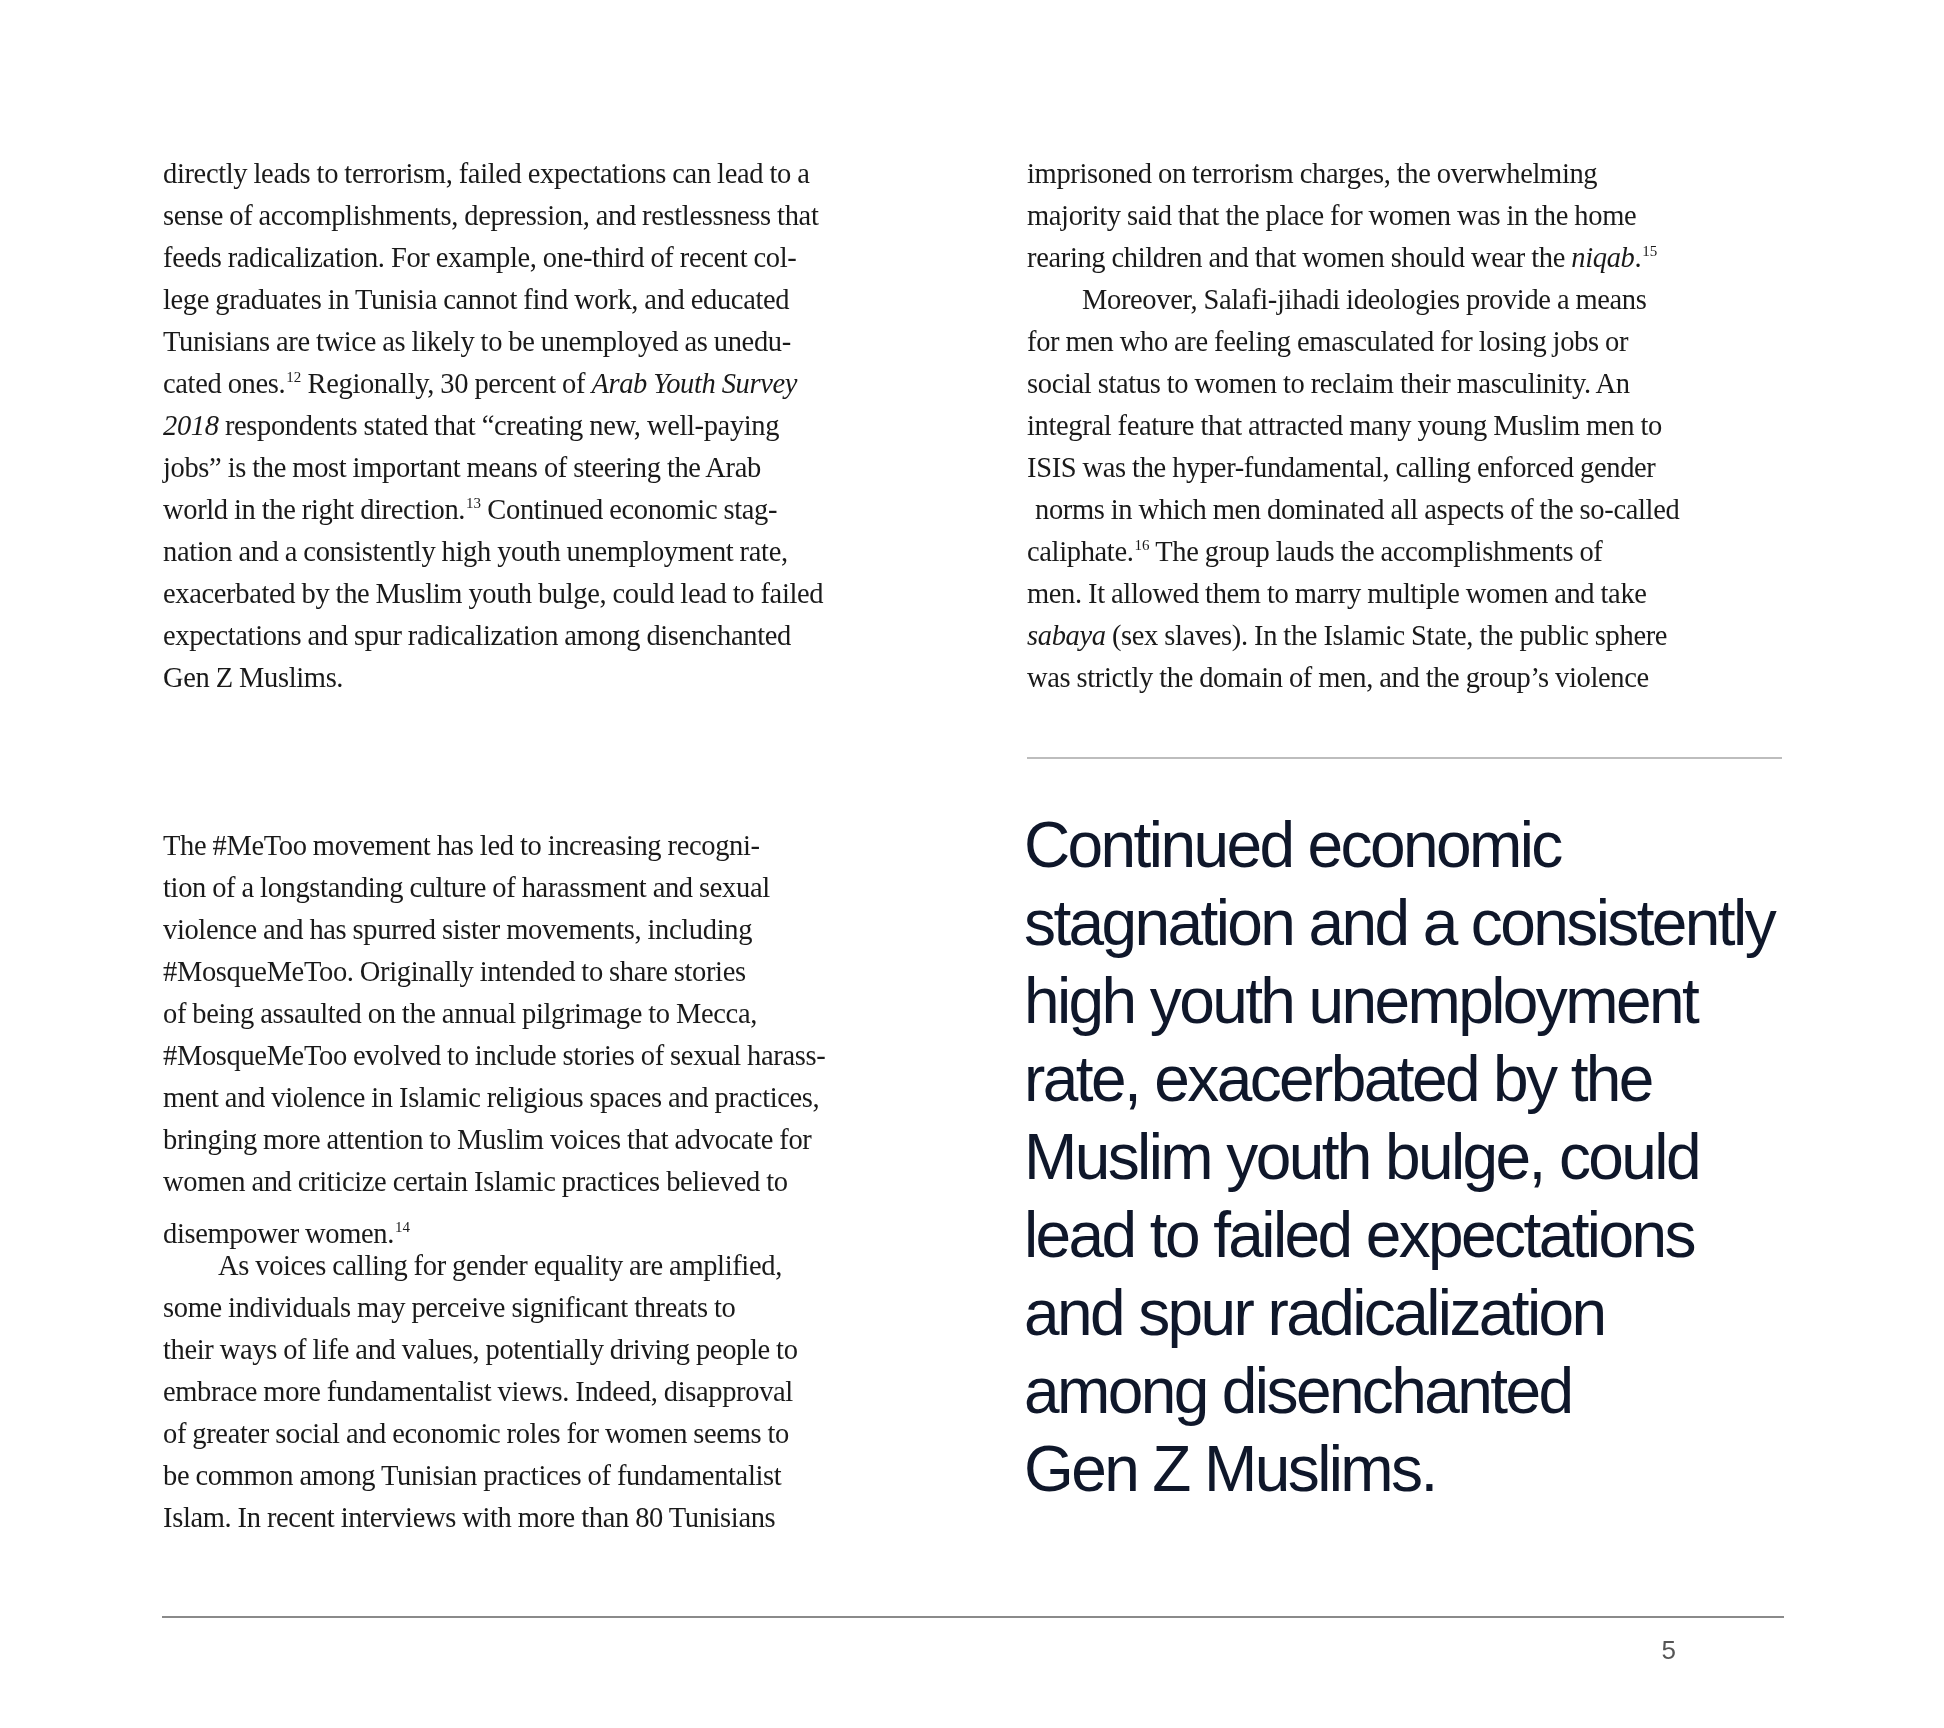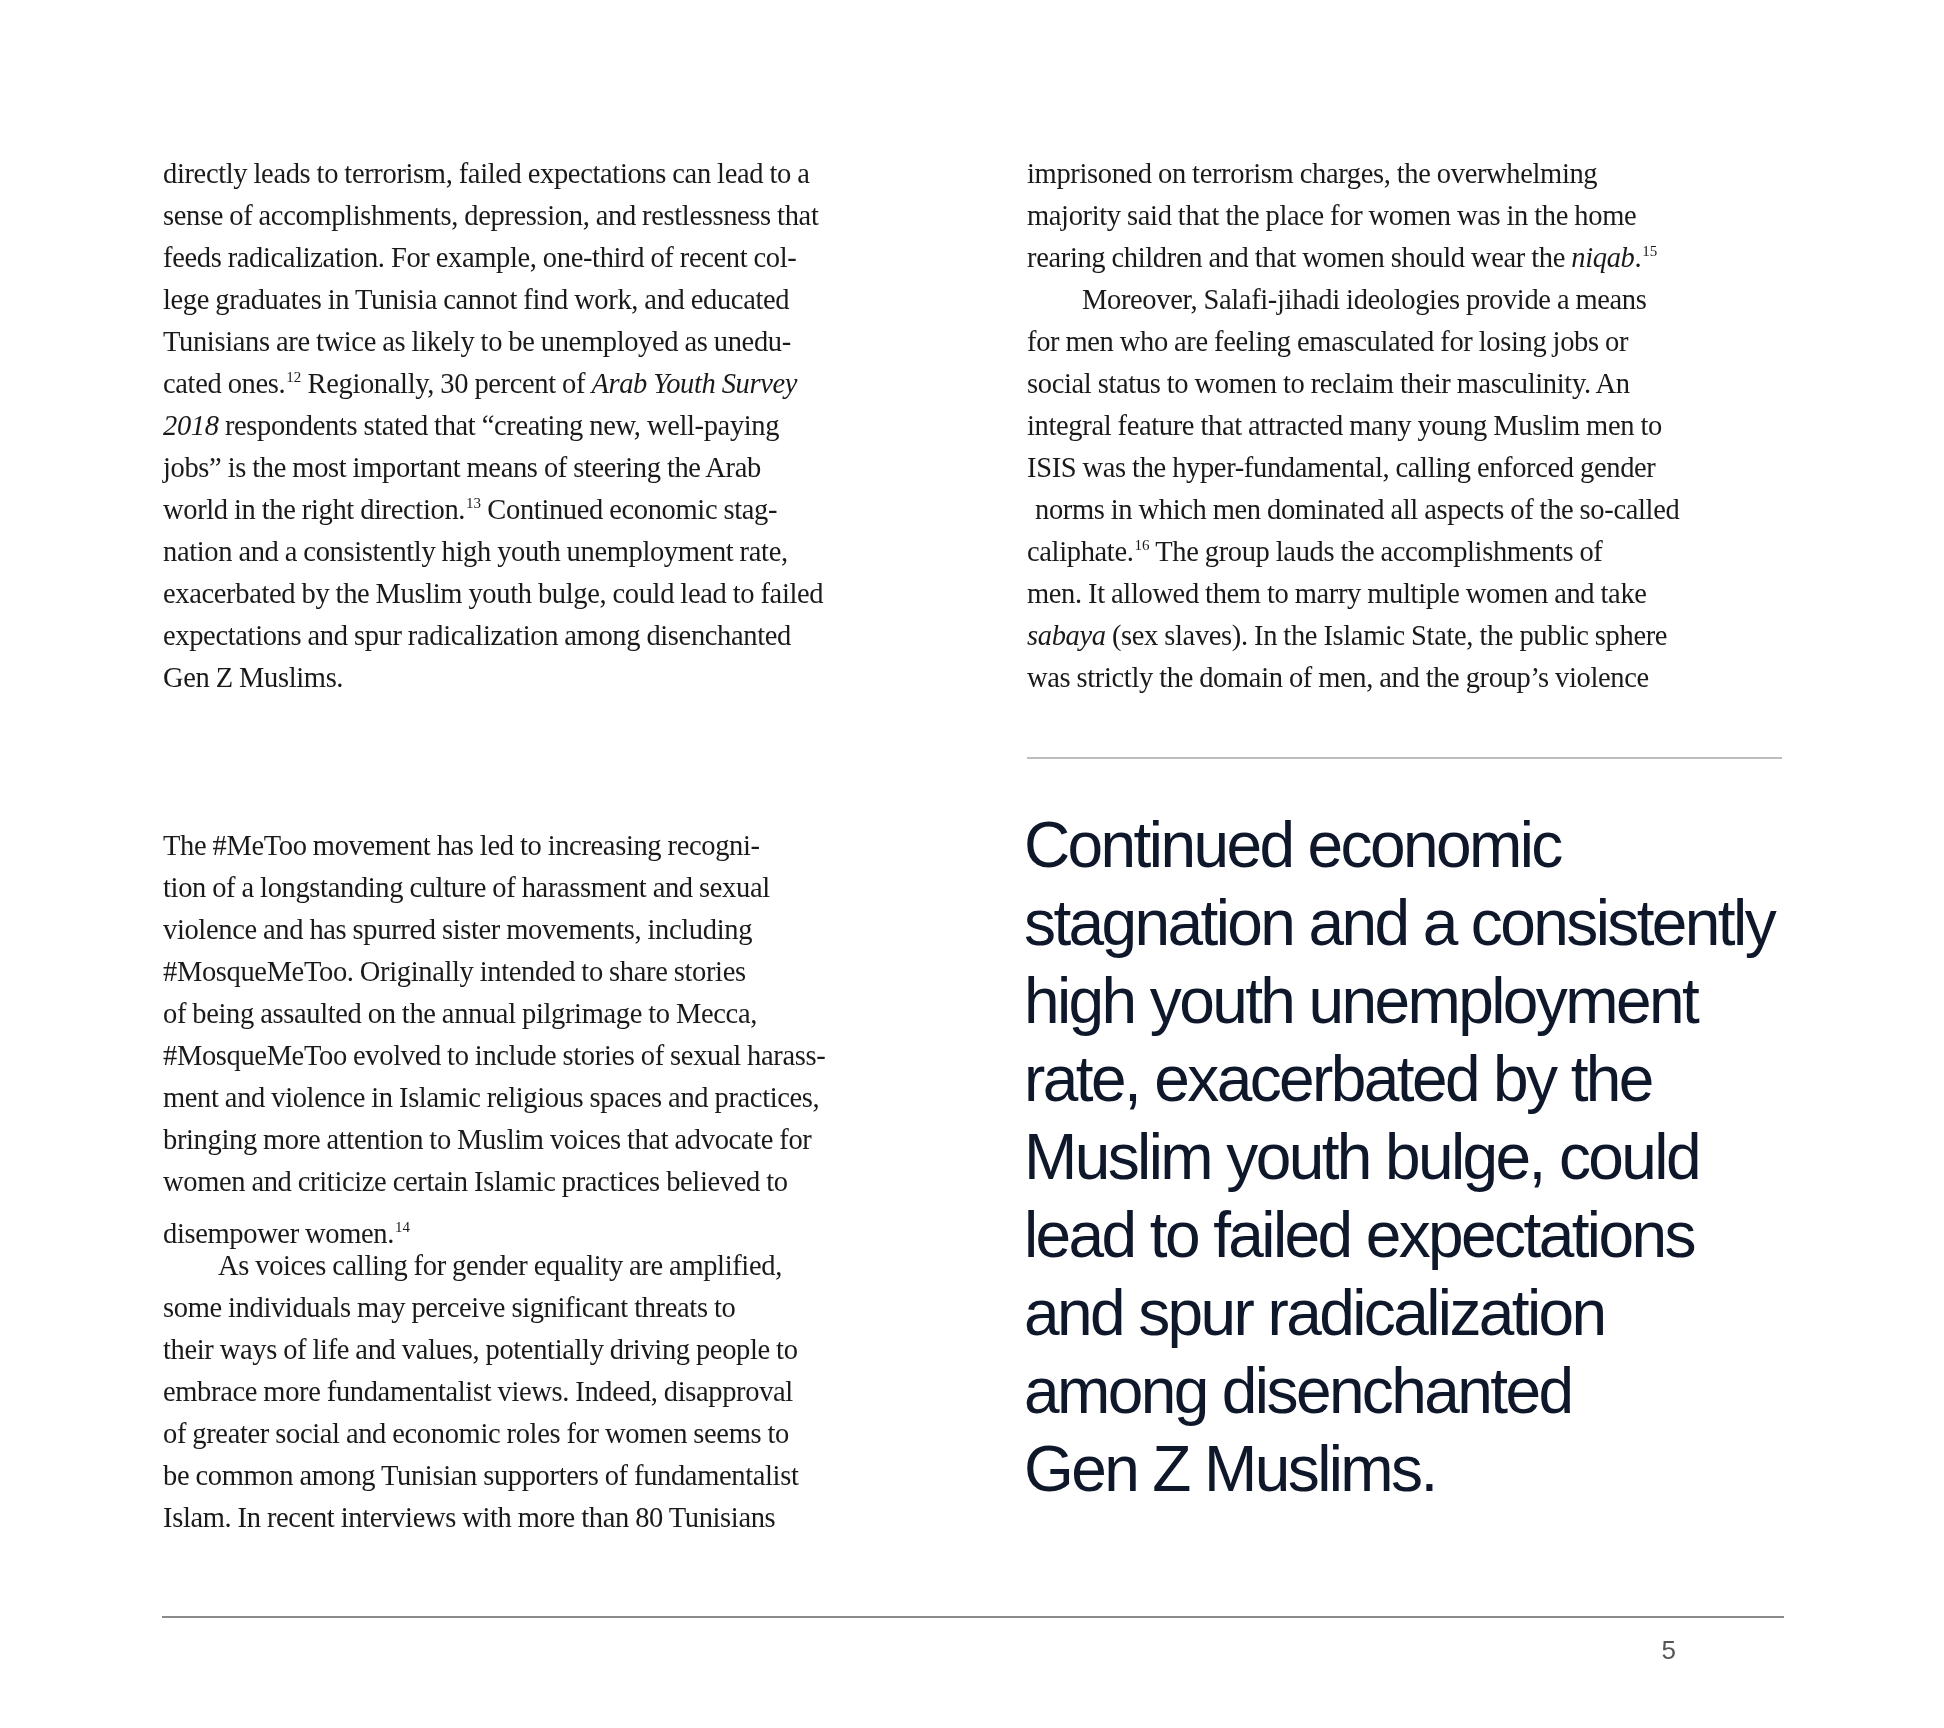--- a/index.html
+++ b/index.html
@@ -88,21 +88,21 @@
       <div class="line" style="top: 210px;"><span>#MosqueMeToo evolved to include stories of sexual harass-</span></div>
       <div class="line" style="top: 252px;"><span>ment and violence in Islamic religious spaces and practices,</span></div>
       <div class="line" style="top: 294px;"><span>bringing more attention to Muslim voices that advocate for</span></div>
       <div class="line" style="top: 336px;"><span>women and criticize certain Islamic practices believed to</span></div>
       <div class="line" style="top: 380px; margin-top: 8px;"><span>disempower women.</span><sup>14</sup></div>
       <div class="line indent" style="top: 420px;"><span>As voices calling for gender equality are amplified,</span></div>
       <div class="line" style="top: 462px;"><span>some individuals may perceive significant threats to</span></div>
       <div class="line" style="top: 504px;"><span>their ways of life and values, potentially driving people to</span></div>
       <div class="line" style="top: 546px;"><span>embrace more fundamentalist views. Indeed, disapproval</span></div>
       <div class="line" style="top: 588px;"><span>of greater social and economic roles for women seems to</span></div>
-      <div class="line" style="top: 630px;"><span>be common among Tunisian supporters of fundamentalist</span></div>
+      <div class="line" style="top: 630px;"><span>be common among Tunisian practices of fundamentalist</span></div>
       <div class="line" style="top: 672px;"><span>Islam. In recent interviews with more than 80 Tunisians</span></div>
     </div>
 
   <div class="body-col col-right-top">
       <div class="line" style="top: 0px;"><span>imprisoned on terrorism charges, the overwhelming</span></div>
       <div class="line" style="top: 42px;"><span>majority said that the place for women was in the home</span></div>
       <div class="line" style="top: 84px;"><span>rearing children and that women should wear the </span><i>niqab</i><span>.</span><sup>15</sup></div>
       <div class="line indent" style="top: 126px;"><span>Moreover, Salafi-jihadi ideologies provide a means</span></div>
       <div class="line" style="top: 168px;"><span>for men who are feeling emasculated for losing jobs or</span></div>
       <div class="line" style="top: 210px;"><span>social status to women to reclaim their masculinity. An</span></div>

